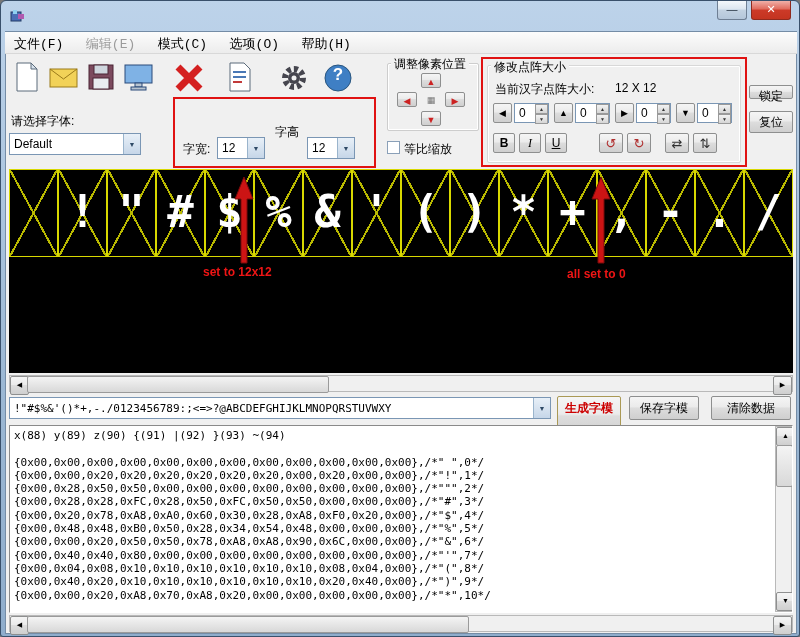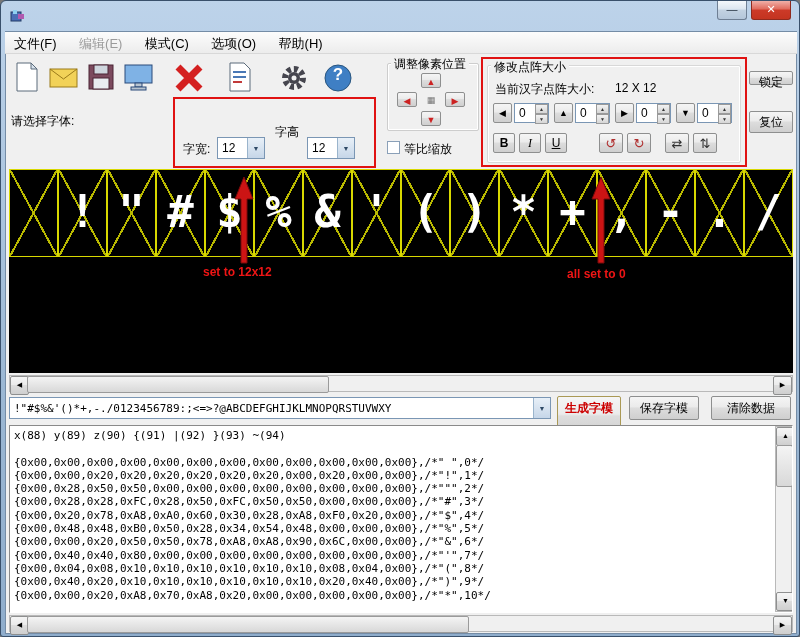--- a/index.html
+++ b/index.html
@@ -18,21 +18,21 @@
     text-align:center;line-height:17px;font-size:11px;cursor:default;}
   #btn-min{right:52px;top:0;width:30px;color:#23303f;
     background:linear-gradient(#f4f8fc,#dce6f0 45%,#c2d2e2 50%,#b4c6da);}
   #btn-close{right:8px;top:0;width:40px;color:#fff;font-weight:bold;border-color:#8f2a1e;
     background:linear-gradient(#f0b0a8,#e06a5c 45%,#cc3a28 50%,#c43420);}
   
   #client{left:4px;top:30px;width:792px;height:603px;background:#f0f0f0;border:1px solid #748ca6;}
   
   #menubar{left:4px;top:31px;width:792px;height:22px;background:linear-gradient(#fcfcfc,#ececec);
     border-bottom:1px solid #d8d8d8;}
-  .menu-item{display:inline-block;padding:3px 9px;font-size:13px;color:#000;}
+  .menu-item{display:inline-block;padding:3px 9px;font-size:13px;color:#000;font-family:Liberation Mono, monospace;}
   .menu-item.disabled{color:#9b9b9b;}
   
   .btn{background:linear-gradient(#f5f5f5,#ebebeb 45%,#dddddd 50%,#cfcfcf);
     border:1px solid #8e8f8f;border-radius:2px;text-align:center;color:#000;cursor:default;}
   
   .combo{background:#fff;border:1px solid #7a96b4;display:flex;align-items:center;}
   .combo .val{flex:1;padding:0 4px;font-size:12px;overflow:hidden;white-space:nowrap;}
   .combo .drop{width:16px;align-self:stretch;border-left:1px solid #9ab4cc;
     background:linear-gradient(#e8f0f8,#c6d6e8);font-size:7px;color:#2f4a66;
     display:flex;align-items:center;justify-content:center;}
@@ -150,20 +150,26 @@
 
   <div class="abs groupbox" style="left:386px;top:62px;width:92px;height:68px;"></div>
   <div class="abs grouplabel" style="left:390px;top:55px;">调整像素位置</div>
   <div class="abs btn mini" style="left:420px;top:72px;width:20px;height:15px;color:#c22;"><span>▲</span></div>
   <div class="abs btn mini" style="left:396px;top:91px;width:20px;height:15px;color:#c22;"><span>◀</span></div>
   <div class="abs mini" style="left:420px;top:91px;width:20px;height:15px;text-align:center;color:#777;"><span>▦</span></div>
   <div class="abs btn mini" style="left:444px;top:91px;width:20px;height:15px;color:#c22;"><span>▶</span></div>
   <div class="abs btn mini" style="left:420px;top:110px;width:20px;height:15px;color:#c22;"><span>▼</span></div>
 
   <div class="abs txt" style="left:10px;top:112px;">请选择字体:</div>
+  <div class="abs combo" style="left:8px;top:132px;width:132px;height:22px;">
+    <div class="val">Default</div>
+    <div class="drop">
+        <span>▼</span>
+      </div>
+  </div>
 
   <div class="abs redbox" style="left:172px;top:96px;width:203px;height:71px;"></div>
   <div class="abs txt" style="left:182px;top:140px;">字宽:</div>
   <div class="abs combo" style="left:216px;top:136px;width:48px;height:22px;">
     <div class="val">12</div>
     <div class="drop">
         <span>▼</span>
       </div>
   </div>
   <div class="abs txt" style="left:274px;top:123px;">字高</div>
@@ -232,21 +238,21 @@
   <div class="abs btn icon-btn" style="left:626px;top:132px;width:24px;height:20px;color:#b03030;font-size:13px;">
       <span>↻</span>
     </div>
   <div class="abs btn icon-btn" style="left:664px;top:132px;width:24px;height:20px;color:#303030;font-size:13px;">
       <span>⇄</span>
     </div>
   <div class="abs btn icon-btn" style="left:692px;top:132px;width:24px;height:20px;color:#303030;font-size:13px;">
       <span>⇅</span>
     </div>
 
-  <div class="abs btn" style="left:748px;top:70px;width:44px;height:14px;font-size:12px;line-height:20px;">锁定</div>
+  <div class="abs btn" style="left:748px;top:84px;width:44px;height:14px;font-size:12px;line-height:20px;">锁定</div>
   <div class="abs btn" style="left:748px;top:110px;width:44px;height:22px;font-size:12px;line-height:20px;">复位</div>
 
   <div class="abs" id="grid">
     <div class="cell">
         <span> </span>
       </div>
     <div class="cell">
         <span>!</span>
       </div>
     <div class="cell">

